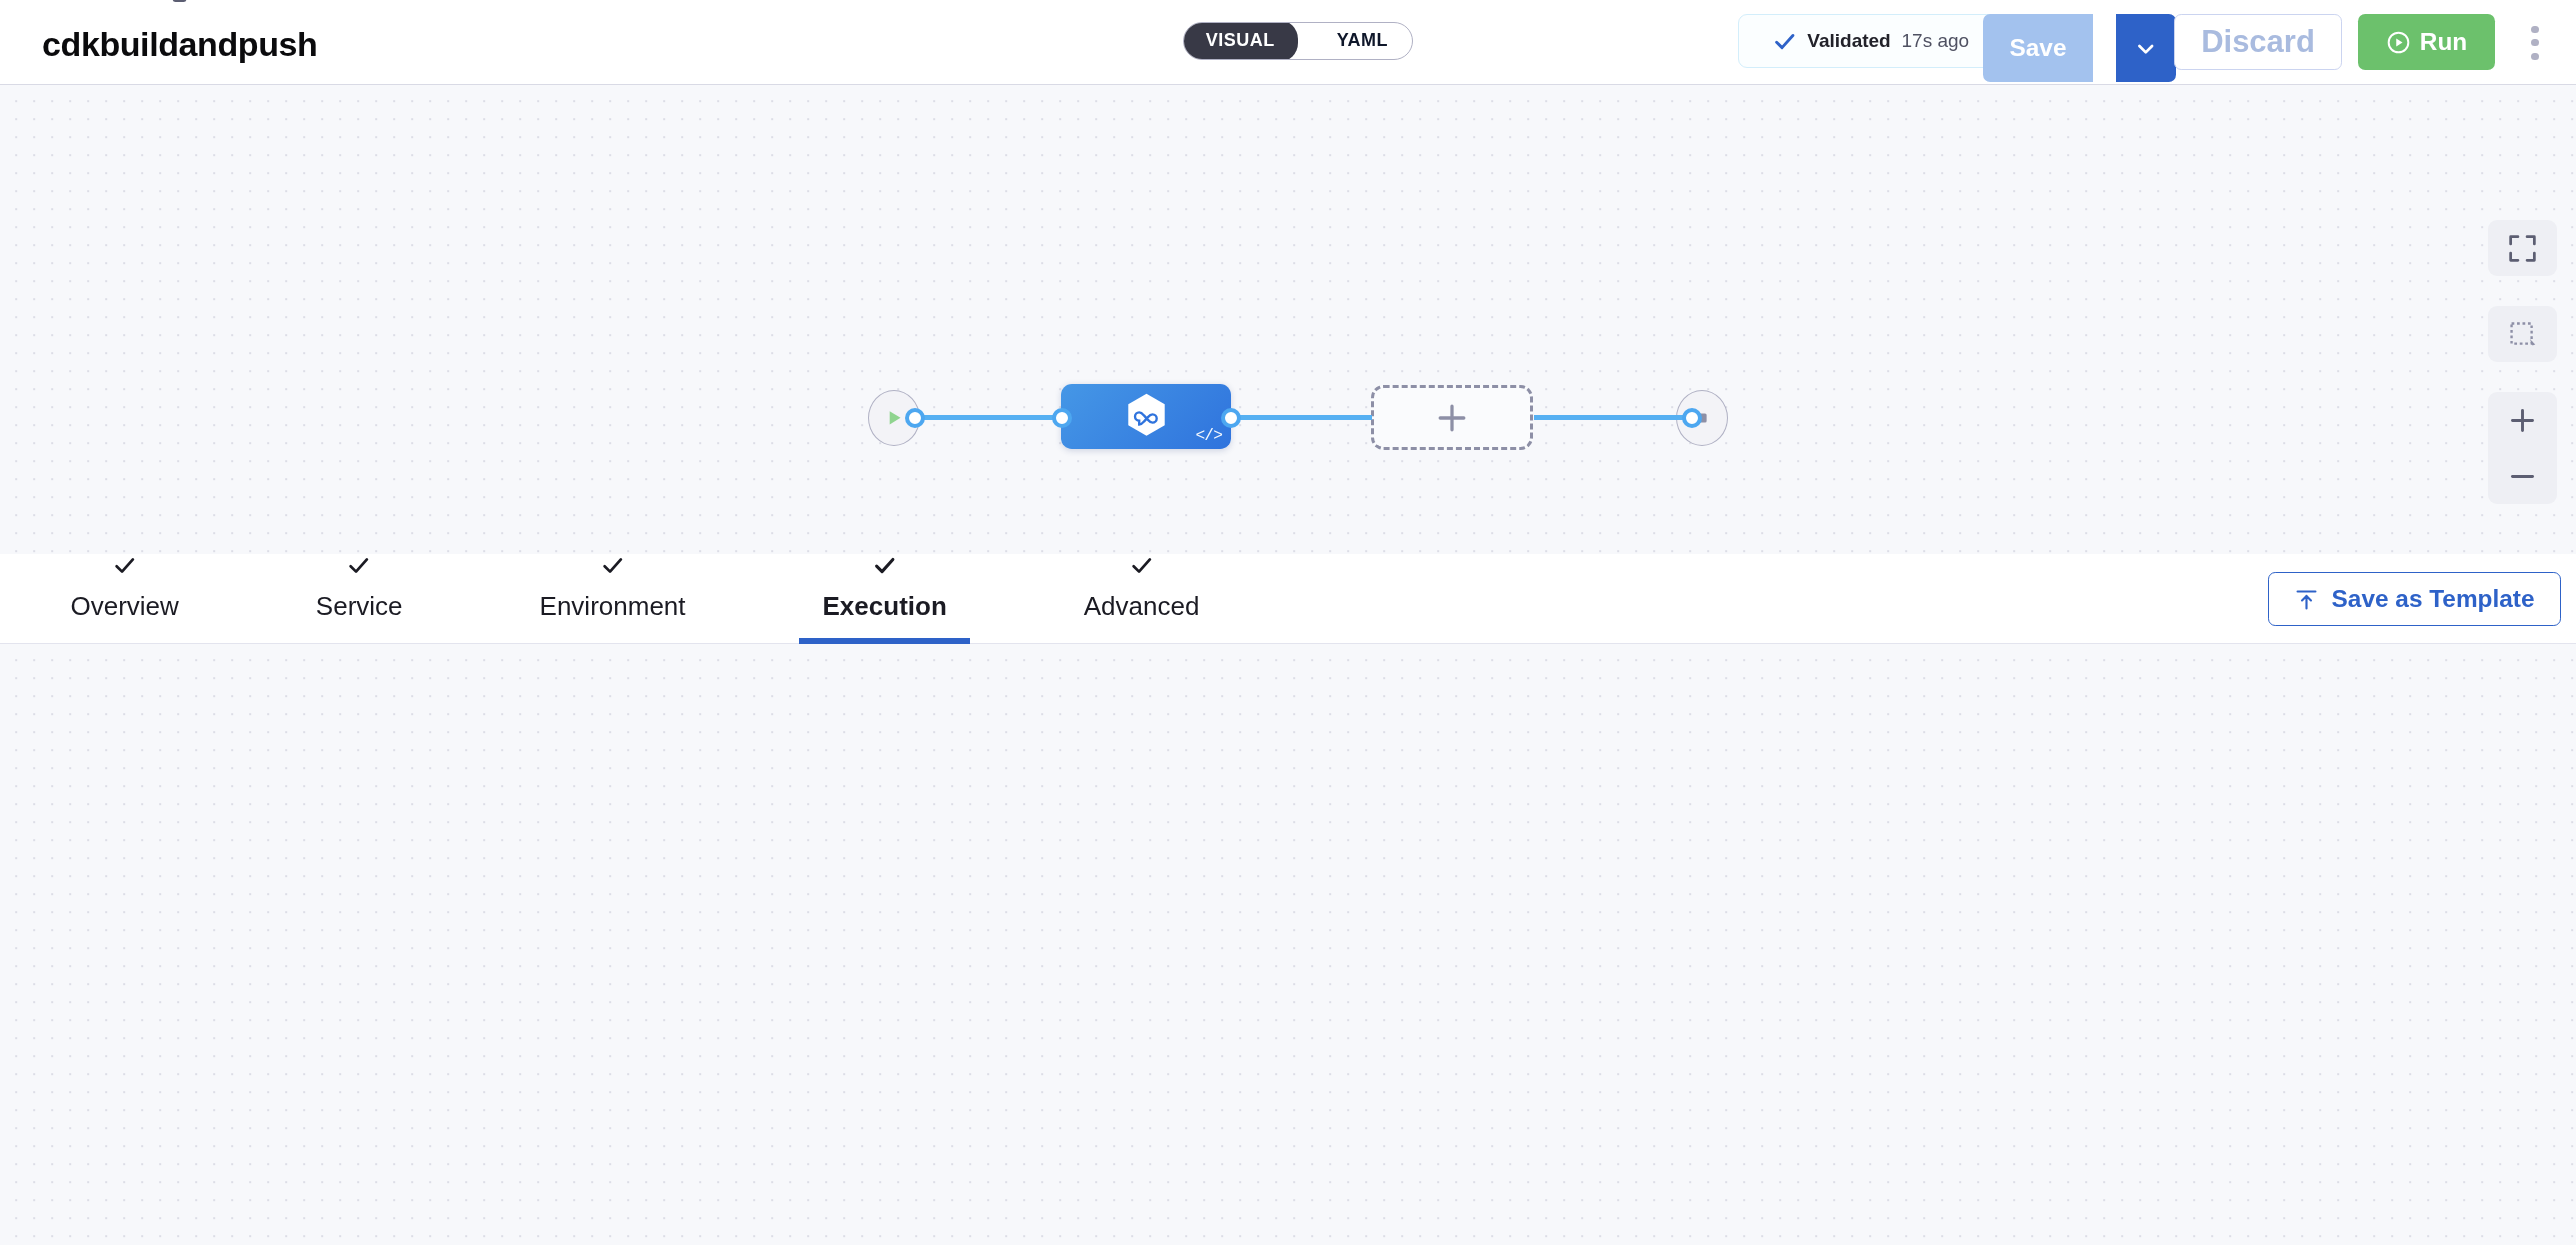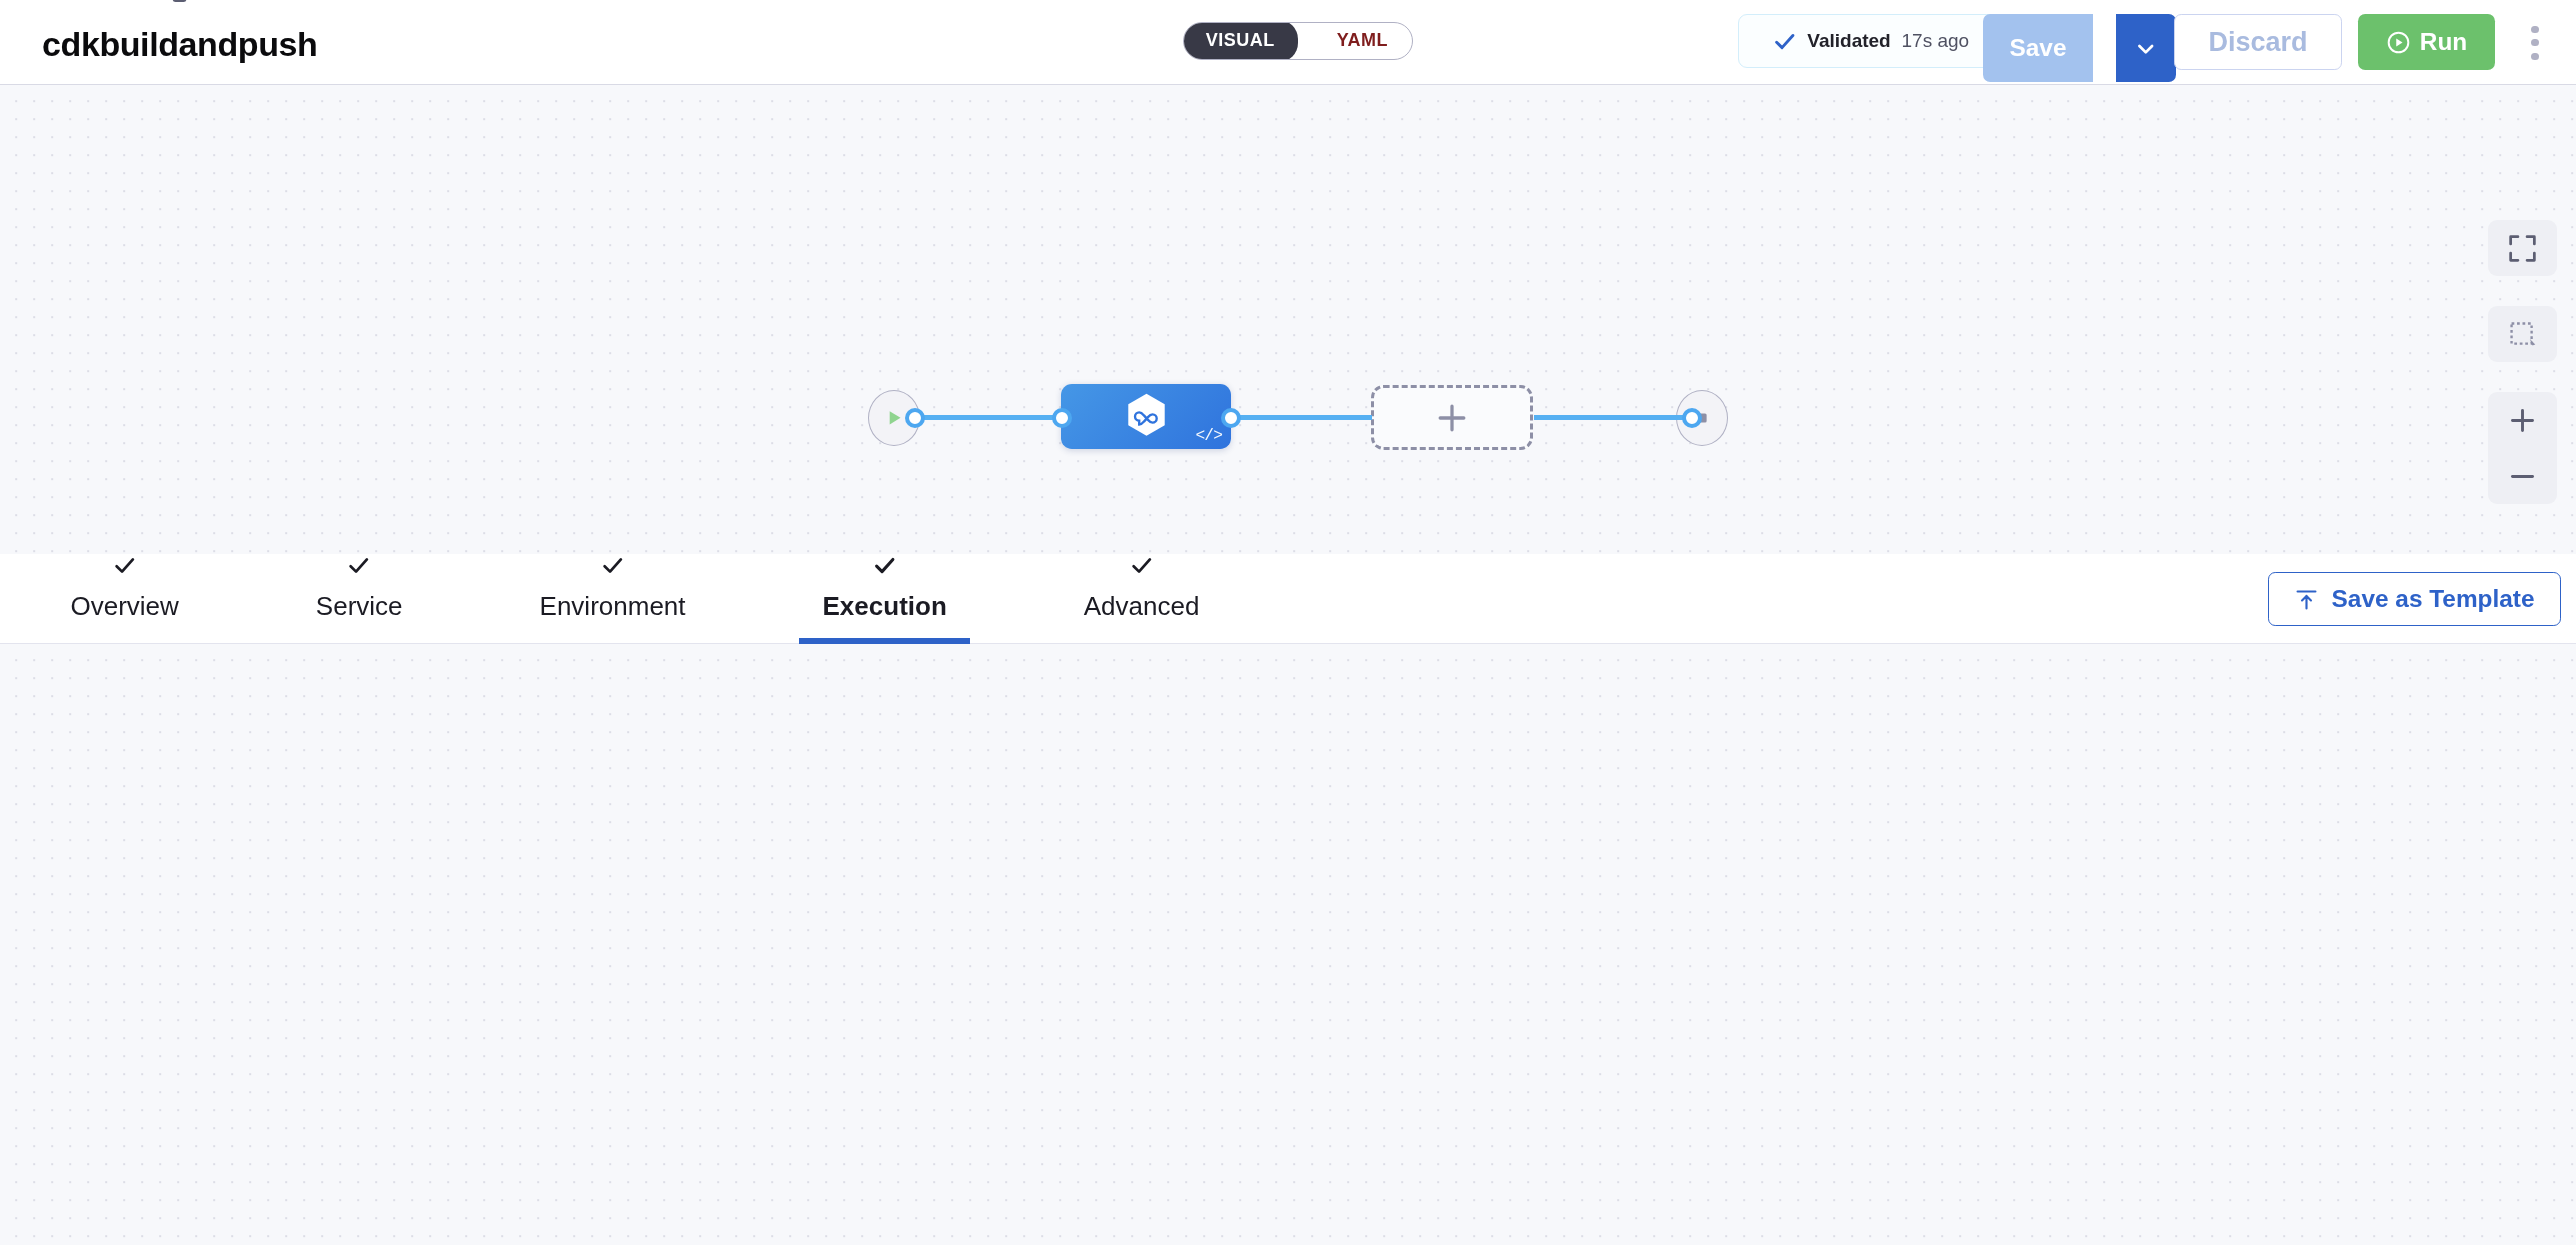--- a/index.html
+++ b/index.html
@@ -31,21 +31,21 @@
   
   .view-toggle {
     position: absolute; left: 1183px; top: 21.7px;
     height: 38px; display: flex; align-items: center;
     border: 1.8px solid #b0b1c4; border-radius: 19px;
     background: #ffffff; overflow: hidden; gap: 15px;
   }
   .view-toggle .seg {
     height: 38px; display: flex; align-items: center; justify-content: center;
     font-size: 18px; font-weight: bold; letter-spacing: 0.5px;
-    padding: 0 23.5px; color: #7f1d1d; cursor: pointer;
+    padding: 0 23.5px; color: #0f172a; cursor: pointer;
   }
   .view-toggle .seg.active {
     background: #383946; color: #ffffff; border-radius: 19px;
     margin: -1.8px 0 -1.8px -1.8px; height: 42px;
   }
 
   
   .validated-chip {
     position: absolute; left: 1738px; top: 14.4px;
     height: 54px; display: flex; align-items: center; gap: 10.8px;
@@ -71,21 +71,21 @@
     width: 60px; background: #2e62c8;
     display: flex; align-items: center; justify-content: center;
     border: none; cursor: pointer;
   }
   .save-caret svg { width: 23.5px; height: 23.5px; }
 
   .discard-btn {
     position: absolute; left: 2174px; top: 14.4px;
     width: 168px; height: 56px;
     border: 1.8px solid #cbd4f0; border-radius: 7.2px; background: #ffffff;
-    color: #a9bbdf; font-size: 27px; font-weight: bold;
+    color: #a9bbdf; font-size: 31px; font-weight: bold;
     font-family: inherit; display: flex; align-items: center; justify-content: center;
   }
   .run-btn {
     position: absolute; left: 2358px; top: 14.4px;
     width: 137px; height: 56px;
     border: none; border-radius: 7.2px; background: #6cc16c;
     color: #ffffff; font-size: 24.4px; font-weight: bold;
     font-family: inherit; display: flex; align-items: center; justify-content: center;
     gap: 9px; cursor: pointer;
   }

